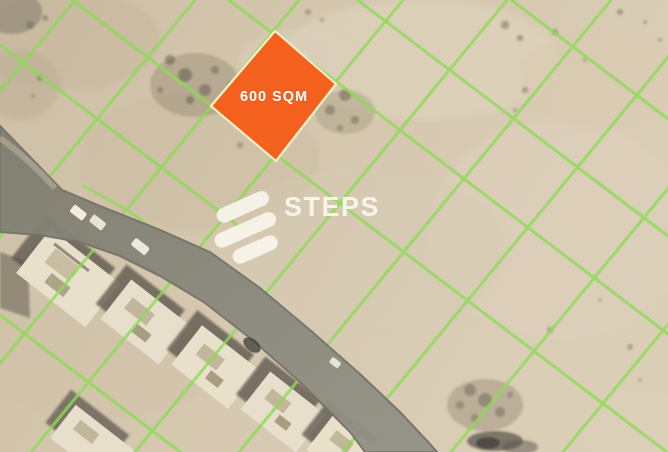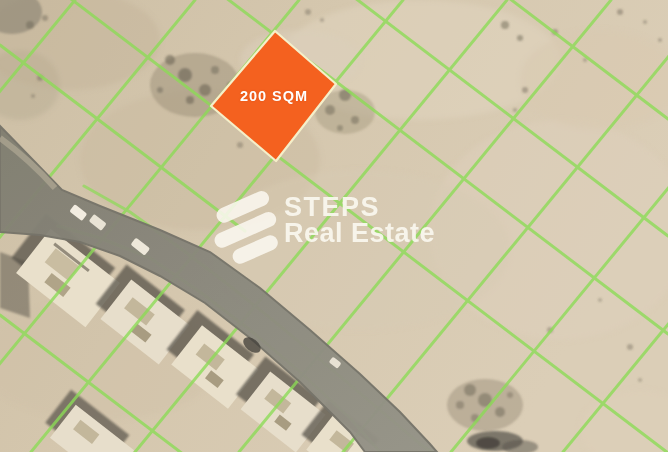--- a/index.html
+++ b/index.html
@@ -196,27 +196,26 @@
         <ellipse cx="488" cy="443" rx="12" ry="6" fill="#43413a" opacity="0.8"></ellipse>
       </g>
     </g>
 
     <g>
       <polygon points="275,31 336,84 276,161 211,106" fill="#F4611F"></polygon>
       <polygon points="275,31 336,84 276,161 211,106" fill="none" stroke-width="2.2" stroke-linejoin="round" stroke="#F5EFC9"></polygon>
     </g>
   </svg>
 
-  <div class="plot-label">200 SQM</div>
+  <div class="plot-label">600 SQM</div>
 
   <div class="watermark">
     <svg class="wm-logo" width="92" height="88" viewBox="0 0 92 88">
       <g fill="rgba(250,247,239,0.88)" transform="rotate(-24 46 44)">
         <rect x="18" y="9" width="56" height="15" rx="7.5"></rect>
         <rect x="6" y="31" width="66" height="15" rx="7.5"></rect>
         <rect x="16" y="53" width="48" height="15" rx="7.5"></rect>
       </g>
     </svg>
     <div class="wm-line1">STEPS</div>
-    <div class="wm-line2">Real Estate</div>
   </div>
 
 </div>
 
 </body></html>

